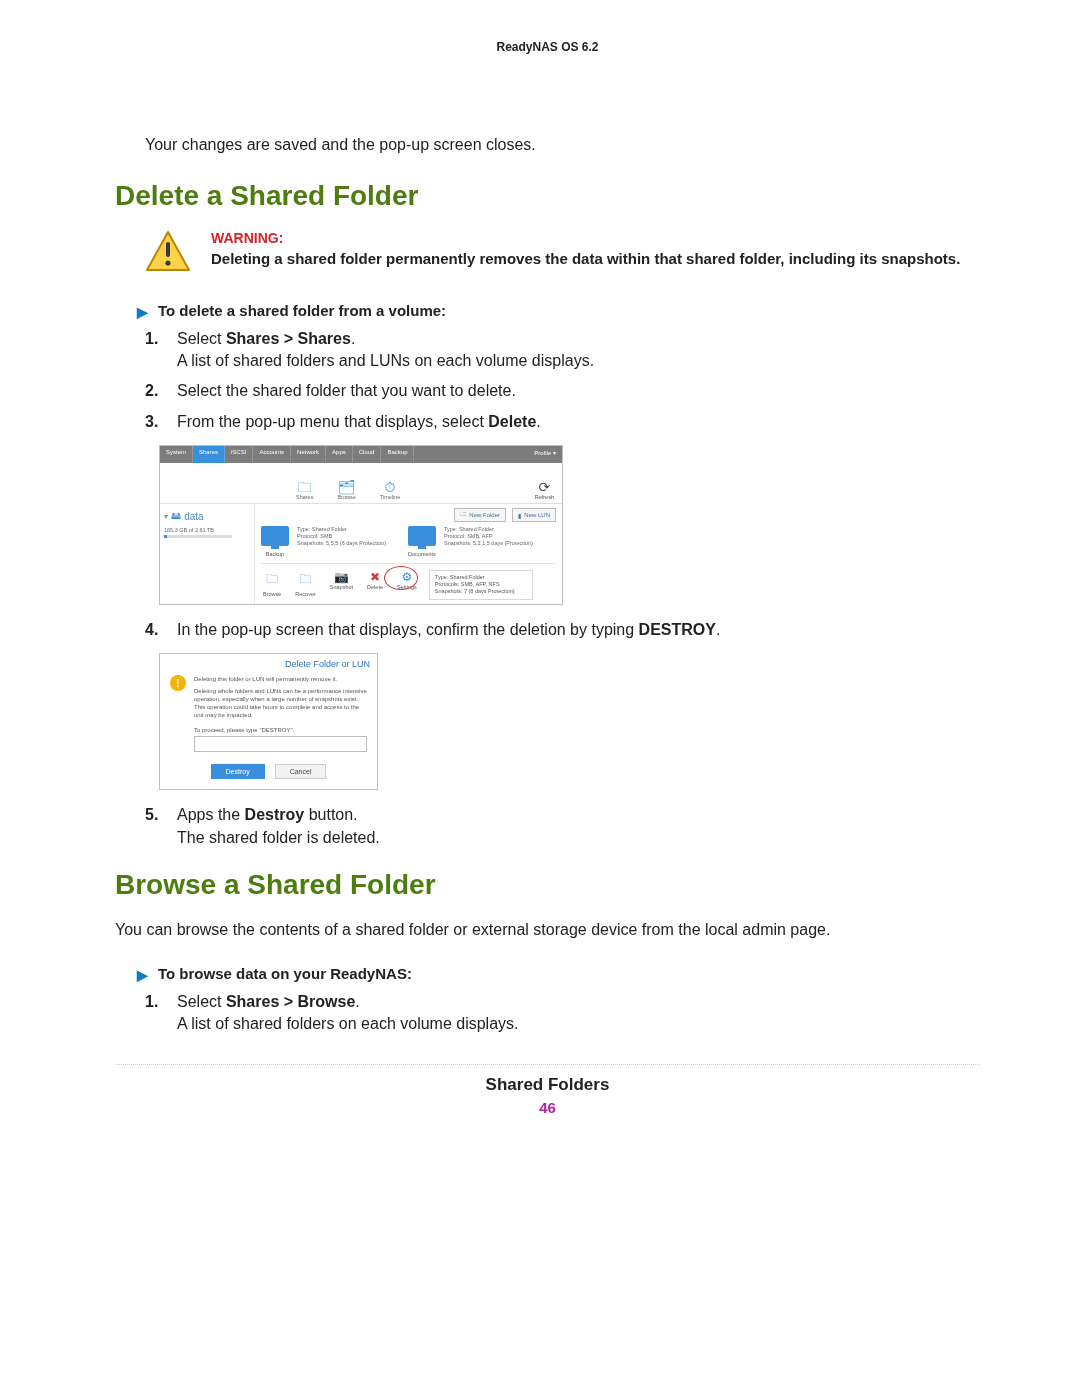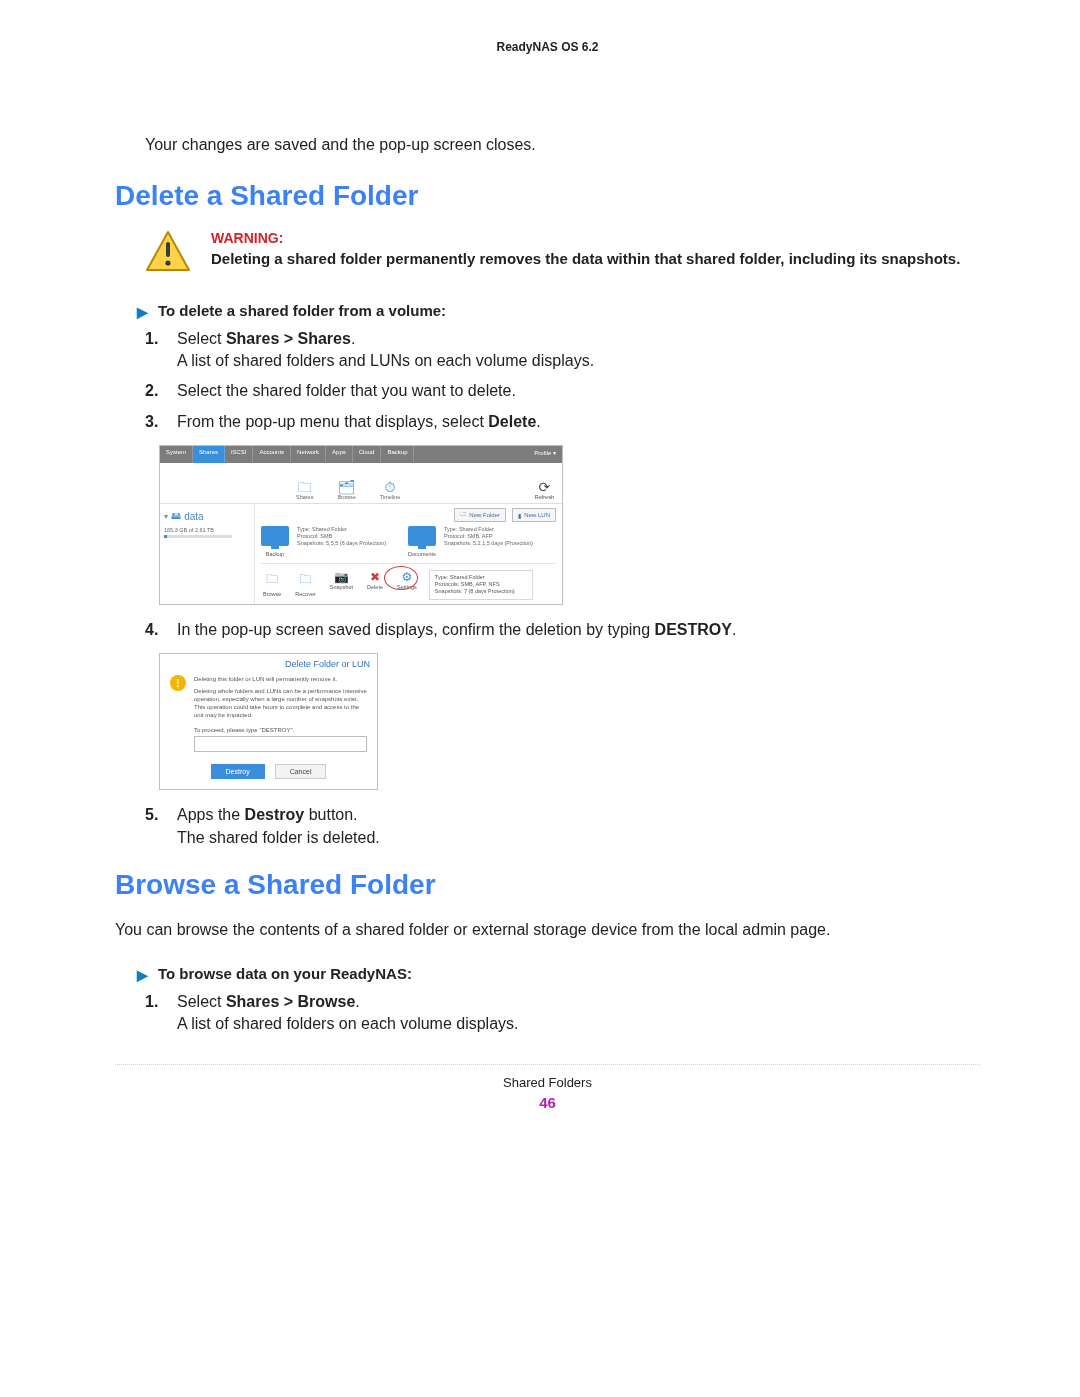--- a/index.html
+++ b/index.html
@@ -23,21 +23,21 @@
     margin-bottom: 80px;
   }
   .body-text {
     font-size: 16px;
     line-height: 1.35;
     margin: 12px 0 24px 30px;
   }
   h2.section-title {
     font-size: 28px;
     font-weight: bold;
-    color: #3b82f6;
+    color: #4d7c0f;
     margin: 20px 0 18px 0;
   }
   .warning-block {
     display: flex;
     gap: 20px;
     margin: 4px 0 30px 30px;
   }
   .warn-icon {
     flex: 0 0 auto;
   }
@@ -248,21 +248,21 @@
   .intro-paragraph {
     font-size:16px; line-height:1.35; margin: 2px 0 24px 0;
   }
 
   .footer-line {
     border-top: 1px dotted #cfcfcf;
     margin-top: 28px;
     padding-top: 10px;
     text-align: center;
   }
-  .footer-title { font-weight:normal; font-size:13px; }
+  .footer-title { font-weight:bold; font-size:17px; }
   .footer-page  { color:#b41fa8; font-weight:bold; font-size:15px; margin-top:4px; }
 </style>
 </head>
 <body>
 
 <div class="page">
 
   <div class="doc-header">ReadyNAS OS 6.2</div>
 
   <p class="body-text">Your changes are saved and the pop-up screen closes.</p>
@@ -390,21 +390,21 @@
           </div>
         </div>
       </div>
     </div>
   </div>
 
   <ol class="steps">
     <li>
       <span class="num">4.</span>
       <div class="step-body">
-        <span>In the pop-up screen saved displays, confirm the deletion by typing </span><span class="bold">DESTROY</span><span>.</span>
+        <span>In the pop-up screen that displays, confirm the deletion by typing </span><span class="bold">DESTROY</span><span>.</span>
       </div>
     </li>
   </ol>
 
   <div class="sc2-frame">
     <div class="sc2-title">Delete Folder or LUN</div>
     <div class="sc2-body">
       <div class="sc2-icon">!</div>
       <div class="sc2-text">
         <div class="em">Deleting this folder or LUN will permanently remove it.</div>

